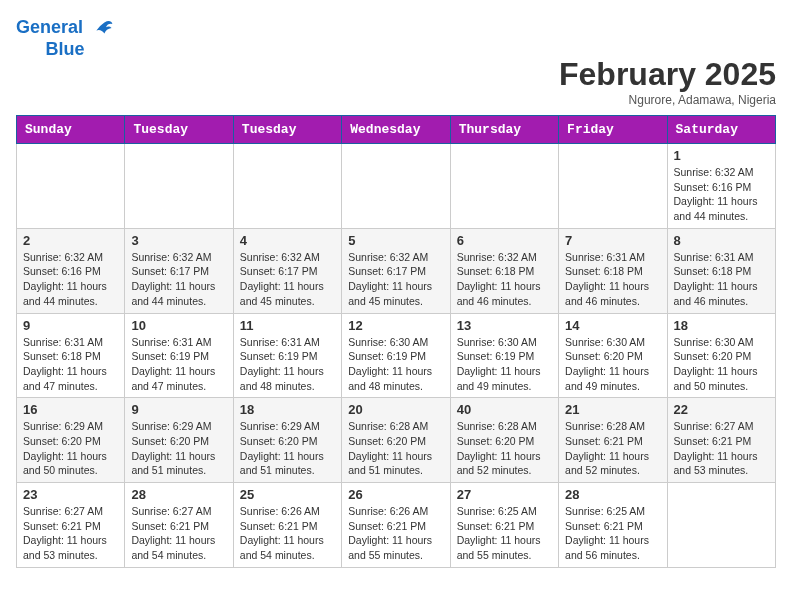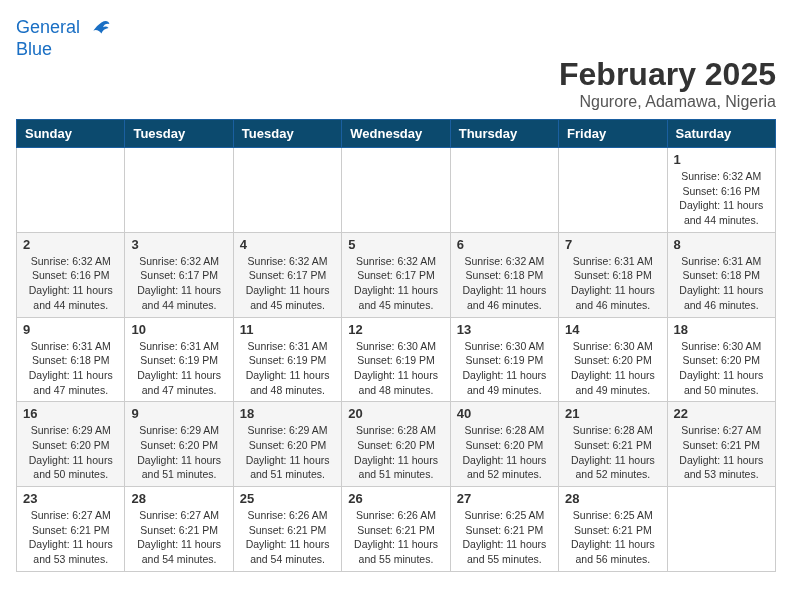--- a/index.html
+++ b/index.html
@@ -16,55 +16,56 @@
       align-items: flex-start;
       margin-bottom: 8px;
     }
     .logo {
       display: flex;
       align-items: center;
       gap: 2px;
     }
     .logo-text {
       font-size: 18px;
-      font-weight: normal;
+      font-weight: bold;
       color: #333;
       line-height: 1.1;
     }
     .logo-text span { color: #1a6fc4; }
     .logo-bird {
       width: 24px;
       height: 24px;
     }
     .title-block {
       text-align: right;
       margin-top: 40px;
     }
     .month-title {
       font-size: 32px;
       font-weight: bold;
       color: #333;
     }
     .location-title {
-      font-size: 16px;
+      font-size: 12px;
       color: #555;
     }
     .calendar {
       width: 100%;
       border-collapse: collapse;
       border: 1px solid #ccc;
     }
     .calendar th {
-      background-color: #0c4a6e;
+      background-color: #a21caf;
       color: #fff;
       font-size: 13px;
       font-weight: bold;
       padding: 6px 8px;
       text-align: left;
       border: 1px solid #1a5fa0;
+      font-family: Liberation Mono, monospace;
     }
     .calendar td {
       border: 1px solid #ccc;
       vertical-align: top;
       padding: 4px 6px;
       width: calc(100% / 7);
       min-height: 80px;
       font-size: 11px;
       color: #333;
       background: #fff;
@@ -74,39 +75,38 @@
     }
     .day-num {
       font-size: 13px;
       font-weight: bold;
       margin-bottom: 2px;
     }
     .day-info {
       font-size: 10.5px;
       color: #333;
       line-height: 1.4;
-      text-align: center;
     }
     .empty-cell {
       background: #fff !important;
     }
   </style>
 </head>
 <body>
 
 <div class="header">
   <div class="logo">
     <div>
       <div class="logo-text">
         <span>General</span>
         <svg class="logo-bird" viewBox="0 0 30 30" style="display:inline-block;vertical-align:middle;margin-left:2px;">
           <path d="M18 8 Q26 4 28 10 Q22 9 20 14 Q24 12 27 15 Q20 16 18 22 Q14 16 8 18 Q12 12 18 8Z" fill="#1a6fc4"></path>
         </svg>
       </div>
-      <div class="logo-text" style="color:#1a6fc4; font-size:18px;">Blue</div>
+      <div class="logo-text" style="color:#1a6fc4; font-size:18px;text-align:center;">Blue</div>
     </div>
   </div>
   <div class="title-block">
     <div class="month-title">February 2025</div>
     <div class="location-title">Ngurore, Adamawa, Nigeria</div>
   </div>
 </div>
 
 <table class="calendar">
   <thead>

